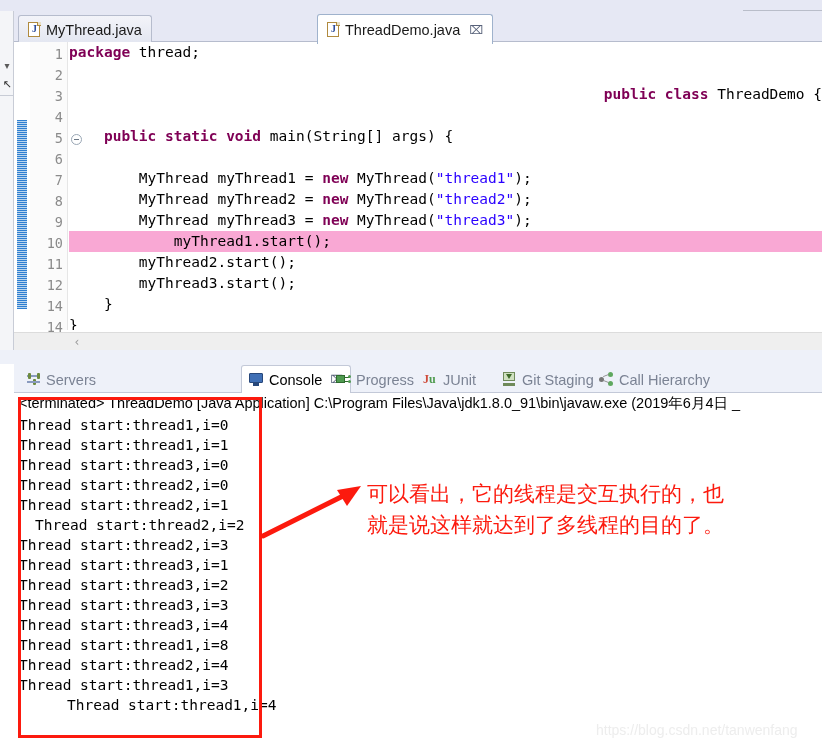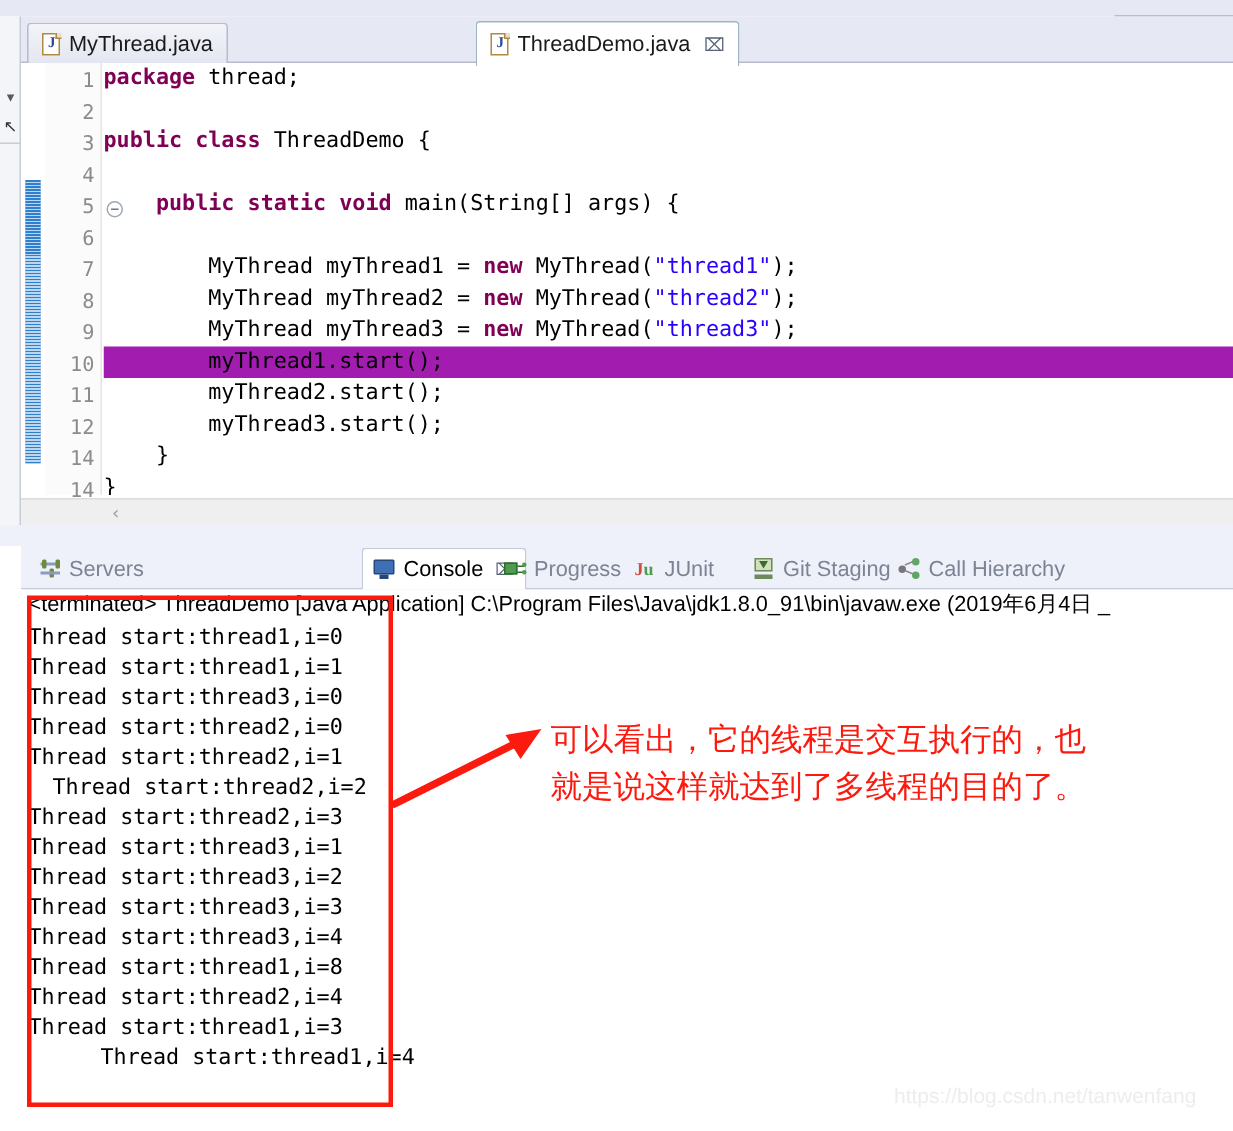--- a/index.html
+++ b/index.html
@@ -132,21 +132,21 @@
     overflow:hidden;
   }
   .cline {
     position:absolute; left:0; width:100%; height:21px;
     font-family:"DejaVu Sans Mono", monospace;
     font-size:14.5px;
     white-space:pre;
     color:#000;
     line-height:21px;
   }
-  .cline.hl { background:#a21caf; }
+  .cline.hl { background:#f9a8d4;padding-left:35px; }
   .kw { color:#7f0055; font-weight:bold; }
   .str { color:#2a00ff; }
 
   .hscroll {
     position:absolute; left:14px; top:332px; width:808px; height:18px;
     background:#efefef; border-top:1px solid #dcdcdc;
   }
   .hscroll-arrow {
     position:absolute; left:55px; top:1px; width:16px; height:16px;
     color:#9b9b9b; font-size:12px; line-height:16px; text-align:center;
@@ -347,21 +347,21 @@
       <div class="lnum" style="top: 193px;">10</div>
       <div class="lnum" style="top: 214px;">11</div>
       <div class="lnum" style="top: 235px;">12</div>
       <div class="lnum" style="top: 256px;">14</div>
       <div class="lnum" style="top: 277px;">14</div>
       <div class="fold-marker" style="top: 92px; left: 41px;"></div>
     </div>
   <div class="code-area" id="codearea">
       <div class="cline" style="top: 0px;"><span class="kw">package</span> thread;</div>
       <div class="cline" style="top: 21px;"></div>
-      <div class="cline" style="top: 42px;"><span class="kw">public class</span> ThreadDemo {</div>
+      <div class="cline" style="top: 42px; text-align: right;"><span class="kw">public class</span> ThreadDemo {</div>
       <div class="cline" style="top: 63px;"></div>
       <div class="cline" style="top: 84px;">    <span class="kw">public static void</span> main(String[] args) {</div>
       <div class="cline" style="top: 105px;"></div>
       <div class="cline" style="top: 126px;">        MyThread myThread1 = <span class="kw">new</span> MyThread(<span class="str">"thread1"</span>);</div>
       <div class="cline" style="top: 147px;">        MyThread myThread2 = <span class="kw">new</span> MyThread(<span class="str">"thread2"</span>);</div>
       <div class="cline" style="top: 168px;">        MyThread myThread3 = <span class="kw">new</span> MyThread(<span class="str">"thread3"</span>);</div>
       <div class="cline hl" style="top: 189px;">        myThread1.start();</div>
       <div class="cline" style="top: 210px;">        myThread2.start();</div>
       <div class="cline" style="top: 231px;">        myThread3.start();</div>
       <div class="cline" style="top: 252px;">    }</div>

